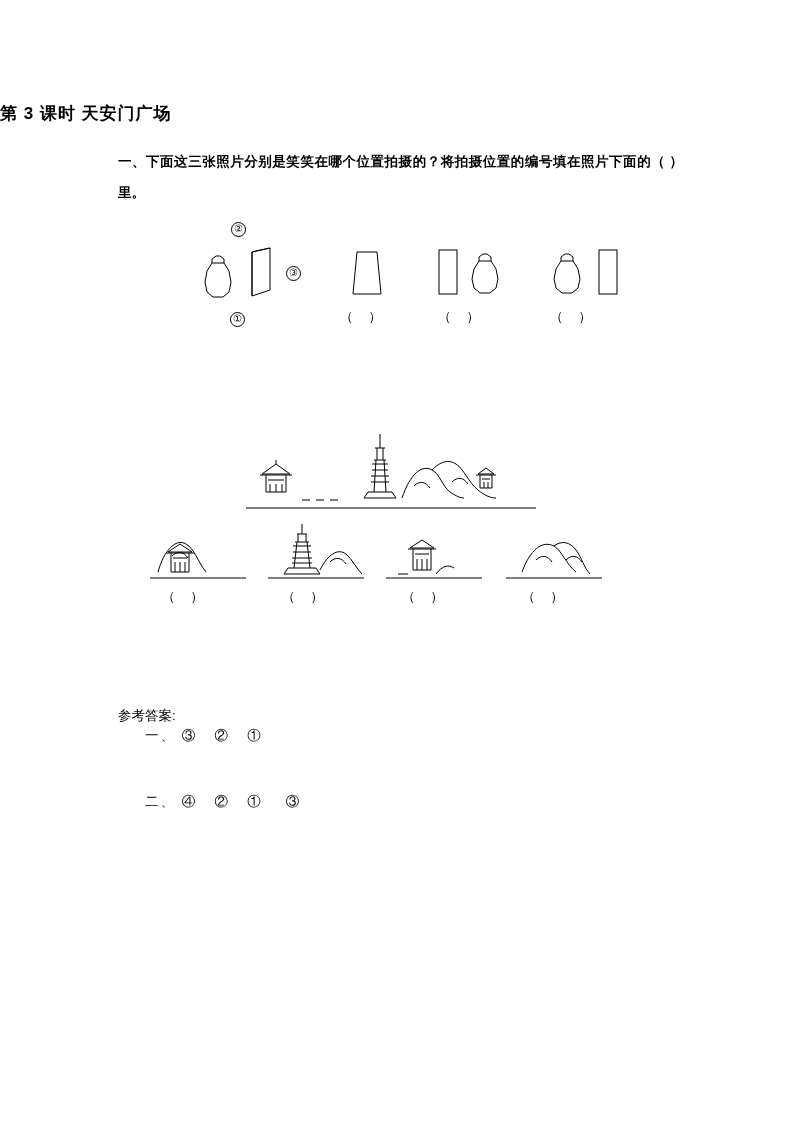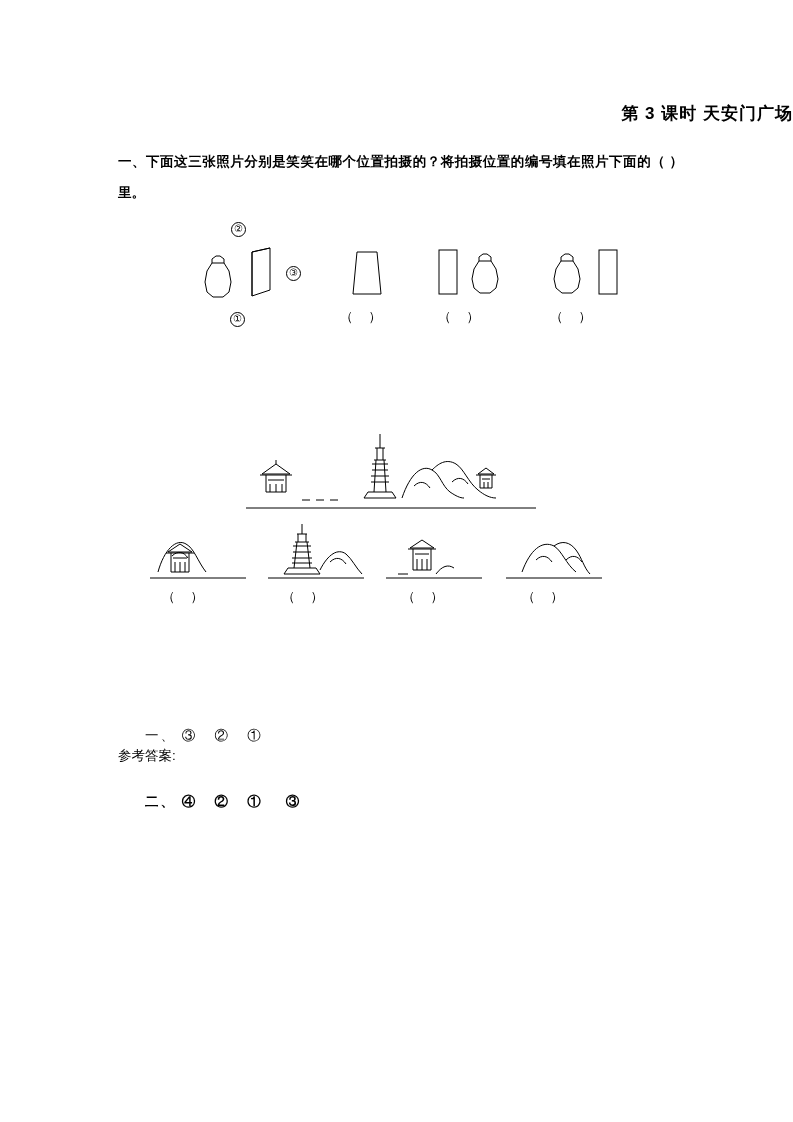--- a/index.html
+++ b/index.html
@@ -19,50 +19,49 @@
     position: absolute;
     left: 0; top: 0;
     width: 793px;
     height: 1122px;
   }
   .title {
     position: absolute;
     left: 0;
     top: 102px;
     width: 793px;
-    text-align: right;
+    text-align: left;
     font-size: 17px;
     font-weight: bold;
     letter-spacing: 1px;
   }
   .q-block {
     position: absolute;
     left: 118px;
     width: 565px;
     font-size: 13.5px;
     line-height: 31px;
     text-align: justify;
   }
   #q1 { top: 146px; font-weight: bold; }
   #q2 { top: 355px; }
   .answers-label {
     position: absolute;
     left: 118px;
     top: 707px;
     font-size: 13.5px;
-    margin-top: 40px;
   }
   .answer-line {
     position: absolute;
     left: 145px;
     font-size: 13.5px;
     letter-spacing: 2px;
   }
   #ans1 { top: 727px; }
-  #ans2 { top: 793px; font-weight: bold; }
+  #ans2 { top: 793px; }
   .circ {
     display: inline-block;
     border: 1px solid #000;
     border-radius: 50%;
     width: 13px;
     height: 13px;
     line-height: 12px;
     text-align: center;
     font-size: 10px;
     vertical-align: 1px;

